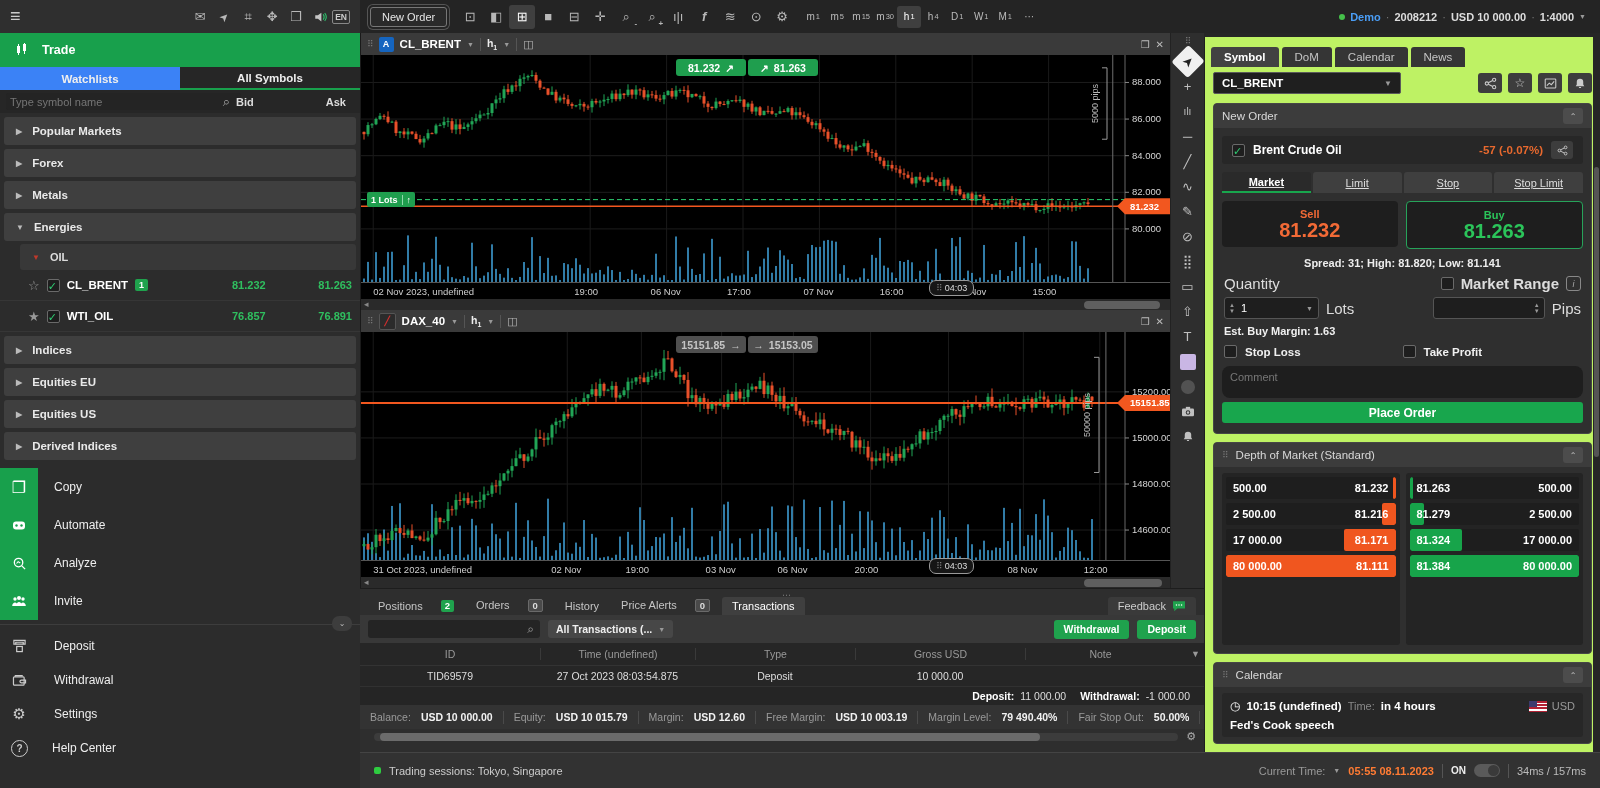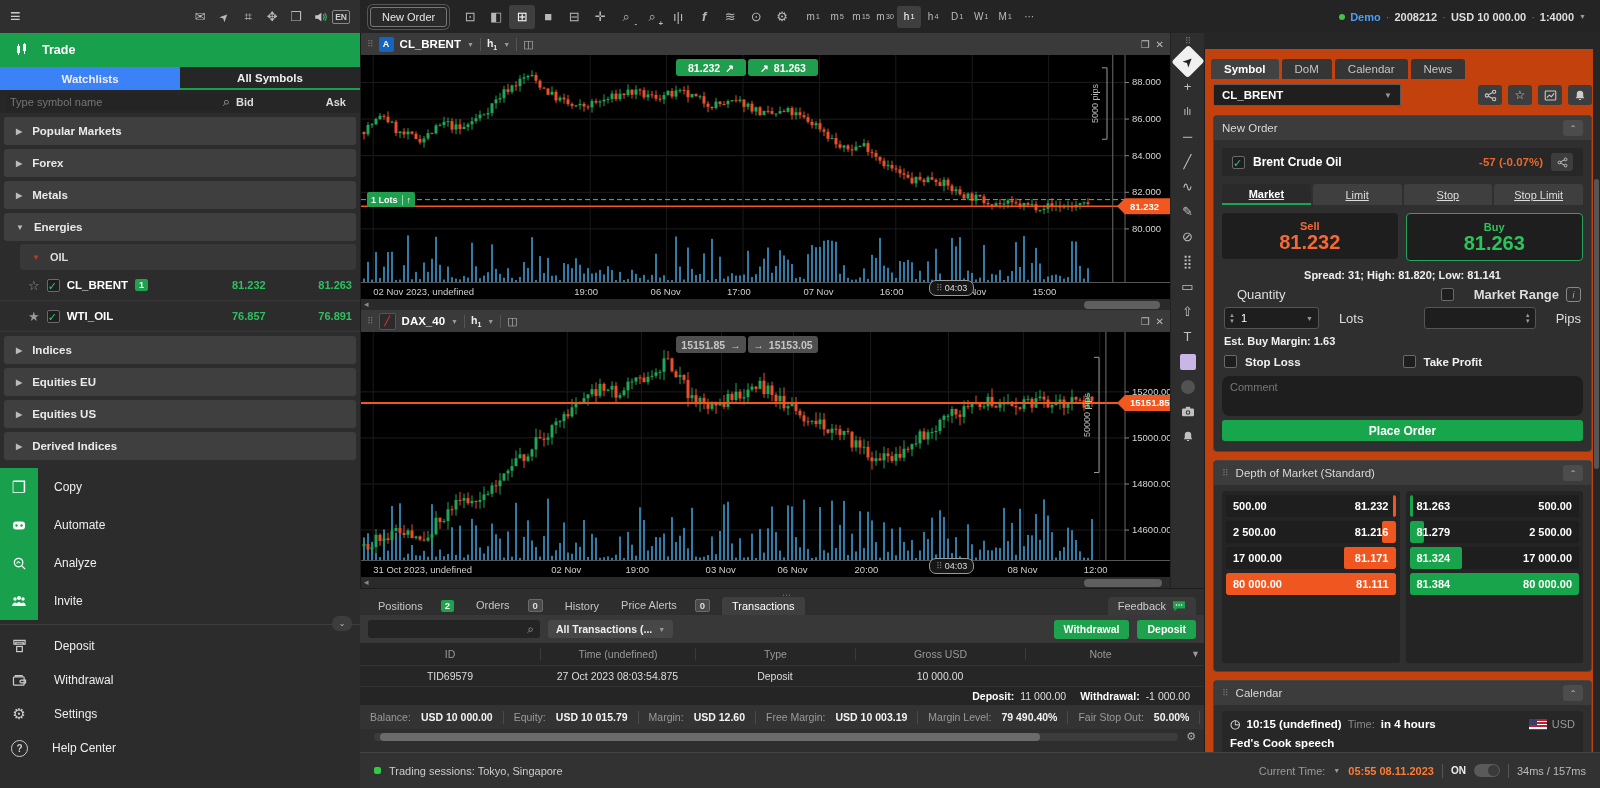--- a/index.html
+++ b/index.html
@@ -112,21 +112,21 @@
   .bp-status{display:flex;align-items:center;height:24px;background:#333;gap:10px;padding:0 10px;overflow:hidden;}
   .st-lab{color:#9a9a9a;font-size:10.5px;white-space:nowrap;}
   .st-val{color:#f2f2f2;font-weight:bold;font-size:10.5px;white-space:nowrap;}
   .st-sep{width:1px;height:13px;background:#4a4a4a;flex:none;}
   .bp-scroll{position:relative;height:16px;background:#2e2e2e;}
   .bp-scroll .track{position:absolute;left:14px;right:26px;top:4px;height:8px;background:#3c3c3c;border-radius:4px;}
   .bp-scroll .thumb{position:absolute;left:20px;width:660px;top:4px;height:8px;background:#6b6b6b;border-radius:4px;}
   .tbl-scroll-arrow{position:absolute;right:4px;color:#999;font-size:9px;}
 
   
-  .rpanel{left:1204px;top:49px;width:396px;height:719px;background:#c2410c;border-left:1px solid #1e1e1e;box-sizing:border-box;}
+  .rpanel{left:1204px;top:37px;width:396px;height:719px;background:#bef264;border-left:1px solid #1e1e1e;box-sizing:border-box;}
   .rp-tabs{display:flex;align-items:flex-end;height:26px;padding:4px 6px 0 6px;gap:3px;}
   .rp-tab{padding:4px 13px;color:#c5c5c5;border-radius:3px 3px 0 0;background:#353535;cursor:pointer;font-size:11.5px;}
   .rp-tab.active{background:#424242;color:#fff;font-weight:bold;}
   .rp-selrow{display:flex;align-items:center;gap:6px;padding:5px 8px;}
   .rp-select{width:170px;height:20px;background:#1f1f1f;border:1px solid #5a5a5a;border-radius:2px;display:flex;align-items:center;padding:0 8px;color:#fff;font-weight:bold;font-size:11.5px;cursor:pointer;}
   .rp-select .car{margin-left:auto;color:#999;font-size:8px;}
   .rp-icbtn{width:24px;height:20px;background:#3d3d3d;border-radius:3px;display:flex;align-items:center;justify-content:center;color:#ccc;cursor:pointer;font-size:12px;}
   .card{margin:4px 8px 8px 8px;background:#2f2f2f;border:1px solid #464646;border-radius:4px;overflow:hidden;}
   .card-head{height:24px;background:#3c3c3c;display:flex;align-items:center;gap:8px;padding:0 8px;color:#d8d8d8;font-size:11.5px;}
   .card-collapse{margin-left:auto;width:20px;height:16px;background:#4c4c4c;border-radius:3px;display:flex;align-items:center;justify-content:center;color:#ccc;font-size:8px;cursor:pointer;}
@@ -137,31 +137,31 @@
   .ot-tab{flex:1;height:21px;display:flex;align-items:center;justify-content:center;background:#3f3f3f;color:#ddd;border-radius:3px 3px 0 0;cursor:pointer;font-size:11px;}
   .ot-tab.active{background:#2a2a2a;color:#fff;border-bottom:2px solid #18a64d;box-sizing:border-box;font-weight:bold;}
   .sb-boxes{display:flex;gap:8px;margin:8px;}
   .sb-box{flex:1;height:46px;background:#1e1e1e;border-radius:4px;display:flex;flex-direction:column;align-items:center;justify-content:center;cursor:pointer;}
   .sb-box.sell{color:#f26a36;}
   .sb-box.buy{color:#2bc45a;border:1px solid #27a35a;}
   .sb-box .lab{font-size:11px;font-weight:bold;}
   .sb-box .prc{font-size:20px;font-weight:bold;line-height:21px;}
   .spread{text-align:center;color:#eee;font-weight:bold;font-size:11px;margin:2px 0 6px 0;}
   .q-row{display:flex;align-items:center;margin:0 10px;justify-content:space-between;}
-  .q-lab{color:#ddd;font-size:13px;margin-left:13px;}
+  .q-lab{color:#ddd;font-size:15px;}
   .chk{width:11px;height:11px;background:#1e1e1e;border:1px solid #6a6a6a;border-radius:2px;display:inline-block;}
   .info-i{width:13px;height:13px;border:1px solid #888;border-radius:3px;color:#aaa;font-size:9px;display:inline-flex;align-items:center;justify-content:center;font-style:italic;}
   .stepper{display:flex;align-items:center;background:#1e1e1e;border:1px solid #555;border-radius:3px;height:20px;}
   .stepper .ud{display:flex;flex-direction:column;color:#999;font-size:6px;line-height:6px;padding:0 4px;}
   .stepper input{background:transparent;border:none;outline:none;color:#fff;font-size:11px;width:70px;}
   .stepper .car{color:#999;font-size:7px;padding:0 5px;}
   .est{margin:6px 10px;color:#f0f0f0;font-weight:bold;font-size:11px;}
   .sltp{display:flex;margin:8px 10px;}
   .sltp .half{flex:1;display:flex;align-items:center;gap:8px;color:#f0f0f0;font-weight:bold;font-size:11.5px;}
-  .comment{margin:4px 8px;height:40px;background:#1e1e1e;border-radius:8px;padding:5px 8px;color:#777;font-size:11px;box-sizing:border-box;}
+  .comment{margin:4px 8px;height:32px;background:#1e1e1e;border-radius:8px;padding:5px 8px;color:#777;font-size:11px;box-sizing:border-box;}
   .place-btn{margin:4px 8px 10px 8px;height:21px;background:#18a64d;border-radius:3px;display:flex;align-items:center;justify-content:center;color:#fff;font-weight:bold;font-size:12px;cursor:pointer;}
   .dom-cols{display:flex;gap:6px;margin:6px 8px 8px 8px;}
   .dom-col{flex:1;background:#242424;border-radius:3px;height:172px;padding:4px;box-sizing:border-box;display:flex;flex-direction:column;gap:4px;}
   .dom-row{position:relative;height:22px;background:#1e1e1e;border-radius:2px;display:flex;align-items:center;justify-content:space-between;padding:0 7px;font-weight:bold;color:#fff;font-size:11px;overflow:hidden;}
   .dom-bar{position:absolute;top:0;bottom:0;border-radius:2px;}
   .dom-txt{position:relative;z-index:2;}
   .cal-event{margin:6px 8px;background:#272727;border-radius:3px;padding:6px 8px;}
   .cal-l1{display:flex;align-items:center;gap:6px;}
   .cal-clock{color:#eee;font-size:12px;}
   .cal-time{color:#fff;font-weight:bold;font-size:11.5px;}

